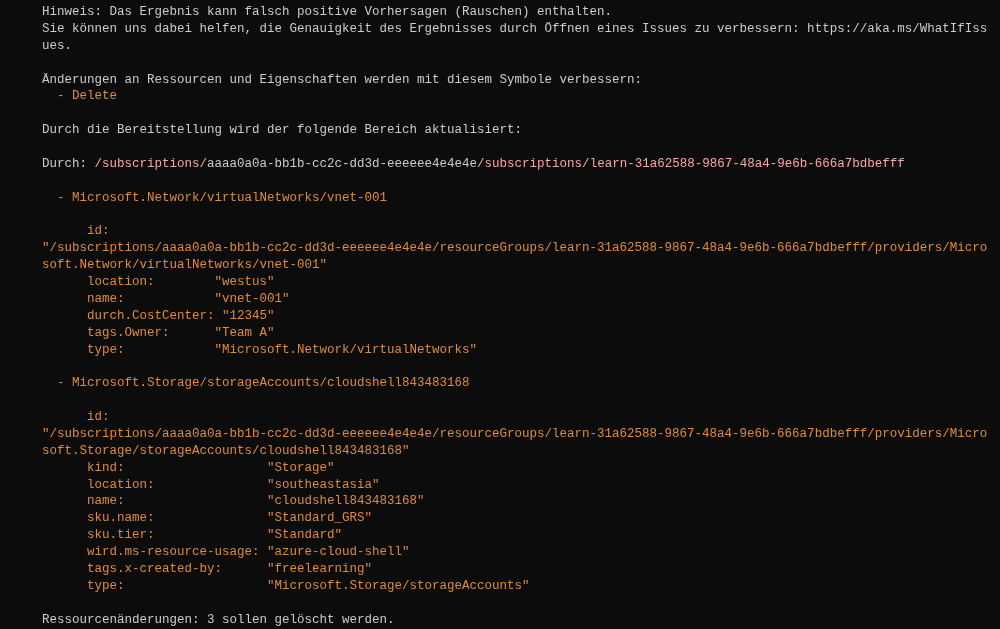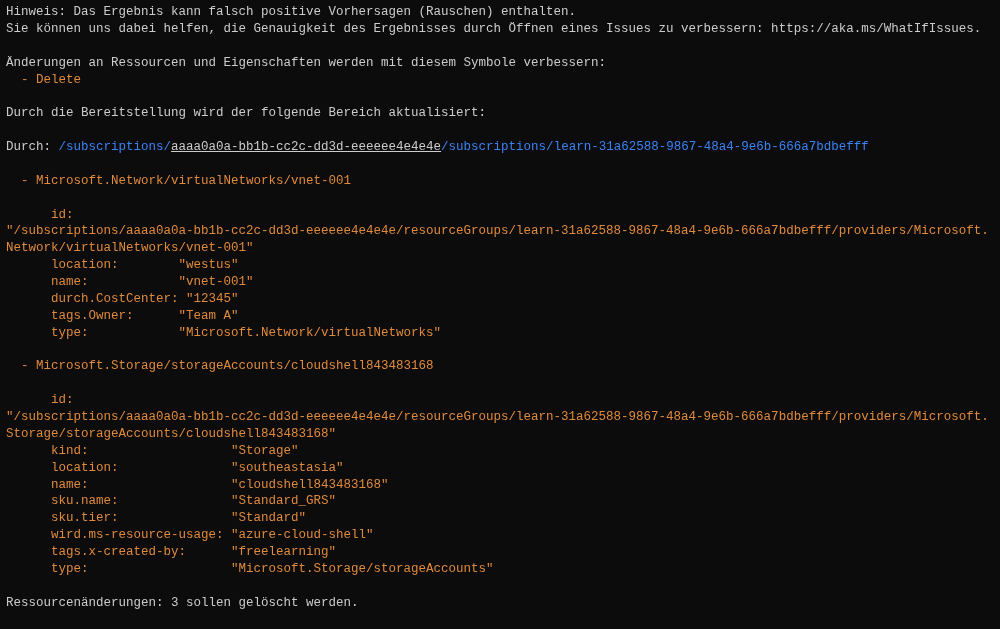--- a/index.html
+++ b/index.html
@@ -8,24 +8,24 @@
       background: #0c0c0c;
       color: #cccccc;
       font-family: Consolas, "Courier New", monospace;
       font-size: 12.5px;
       line-height: 1.35;
       width: 1000px;
       box-sizing: border-box;
       overflow-wrap: break-word;
       word-break: break-all;
     }
-    .white { color: #cccccc; text-decoration: underline; }
+    .white { color: #cccccc; }
     .orange { color: #e08a3c; }
-    .blue { color: #3b82f6; }
-    .line { white-space: pre-wrap; }
+    .blue { color: #fca5a5; }
+    .line { white-space: pre-wrap; margin-left: 36px; }
   </style>
 </head>
 <body>
 
 <div class="line"><span>Hinweis: Das Ergebnis kann falsch positive Vorhersagen (Rauschen) enthalten.</span></div>
 <div class="line"><span>Sie können uns dabei helfen, die Genauigkeit des Ergebnisses durch Öffnen eines Issues zu verbessern: https://aka.ms/WhatIfIssues.</span></div>
 <div class="line">&nbsp;</div>
 <div class="line"><span>Änderungen an Ressourcen und Eigenschaften werden mit diesem Symbole verbessern:</span></div>
 <div class="line"><span class="orange">  - </span><span class="orange">Delete</span></div>
 <div class="line">&nbsp;</div>

